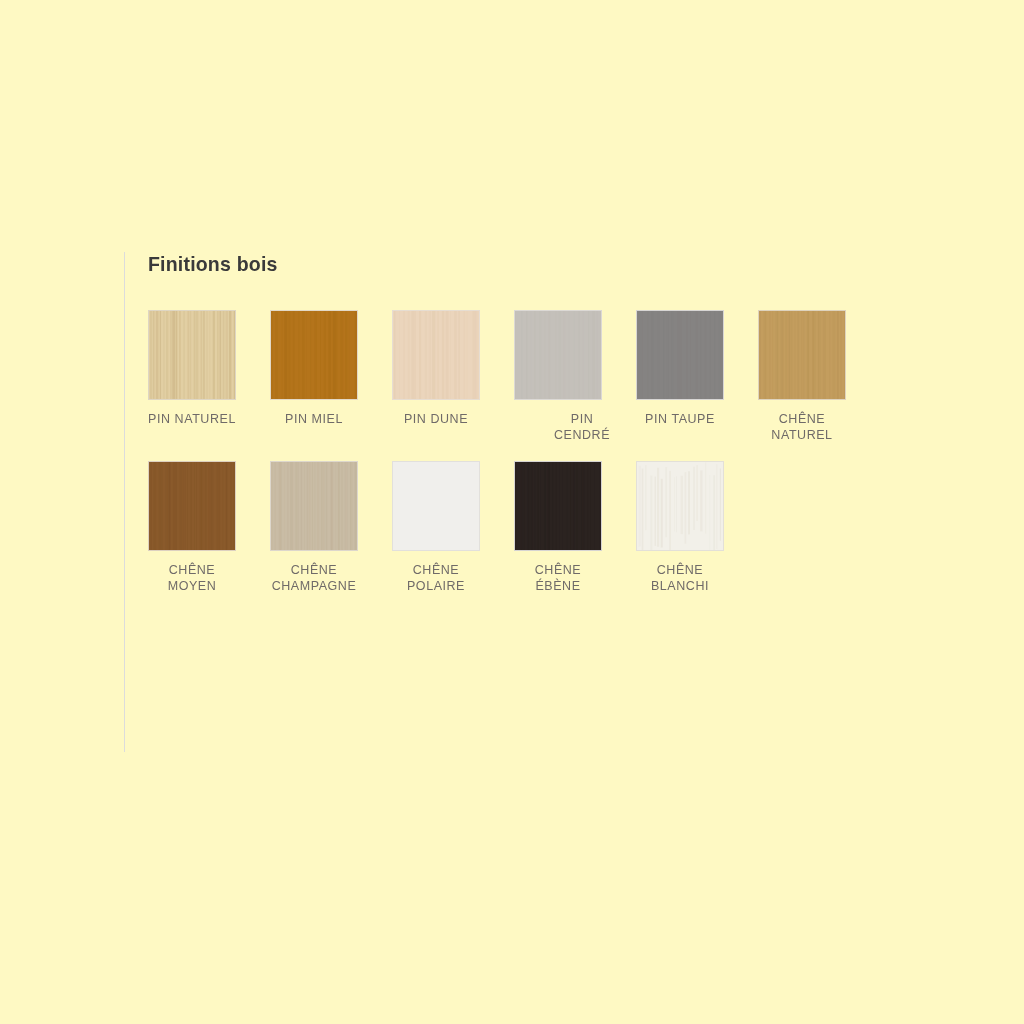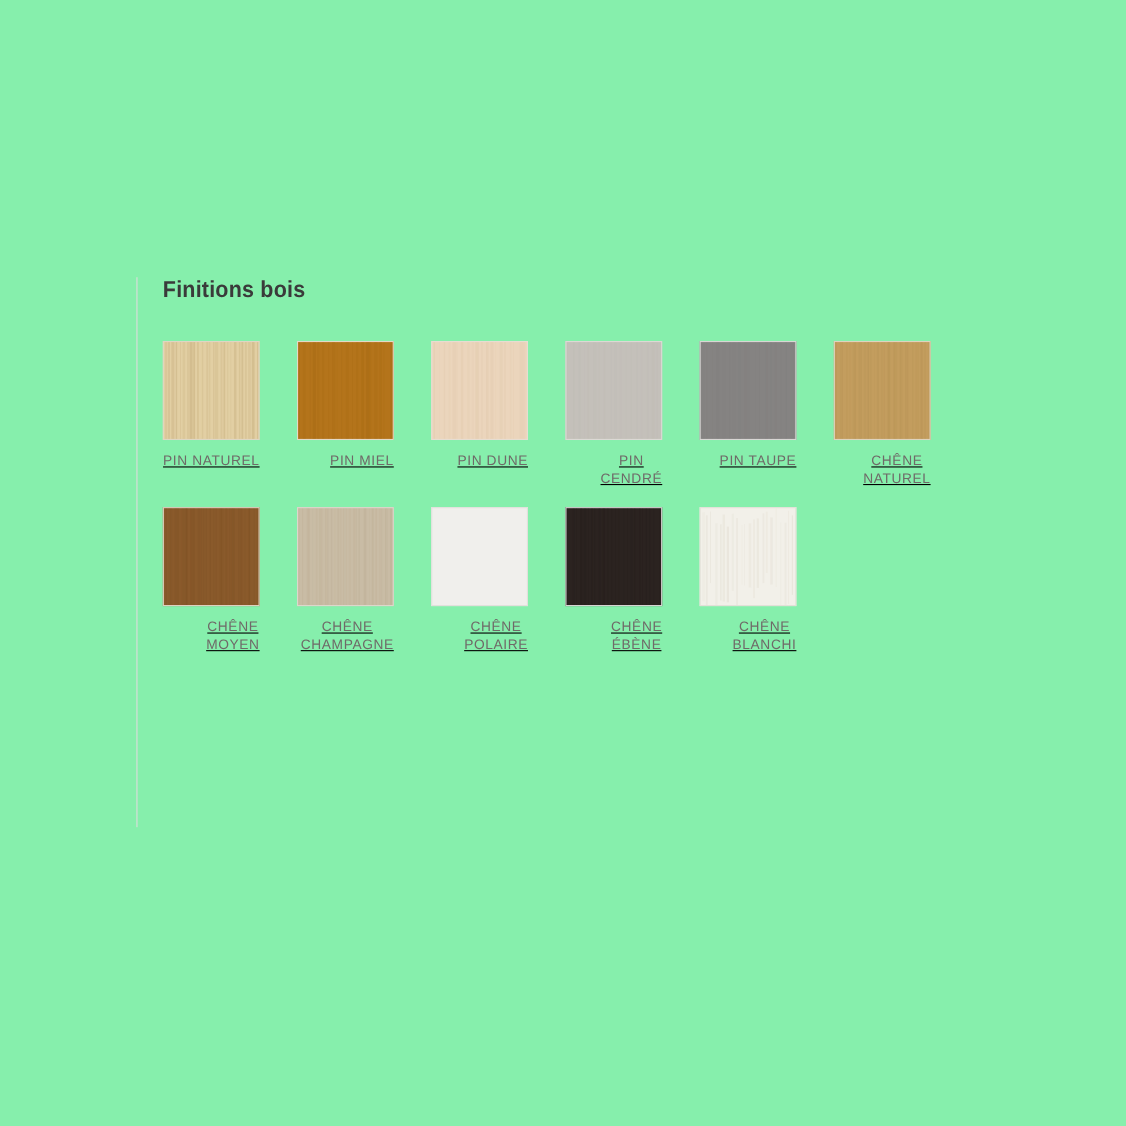--- a/index.html
+++ b/index.html
@@ -8,21 +8,21 @@
     width: 1024px;
     height: 1024px;
     background: #ffffff;
     font-family: "Liberation Sans", sans-serif;
   }
 
   #page {
     position: relative;
     width: 1024px;
     height: 1024px;
-    background: #86efac;
+    background: #fef9c3;
     overflow: hidden;
   }
 
   
   #panel-divider {
     position: absolute;
     left: 124px;
     top: 252px;
     width: 1px;
     height: 500px;
@@ -53,22 +53,21 @@
     display: grid;
     grid-template-columns: repeat(6, 88px);
     column-gap: 34px;
     row-gap: 0px;
   }
 
   .swatch-cell {
     width: 88px;
     display: flex;
     flex-direction: column;
-    align-items: flex-end;
-    text-decoration: underline;
+    align-items: center;
   }
 
   .swatch-chip {
     width: 88px;
     height: 90px;
     border: 1px solid #e8e6e3;
     position: relative;
     overflow: hidden;
   }
 

